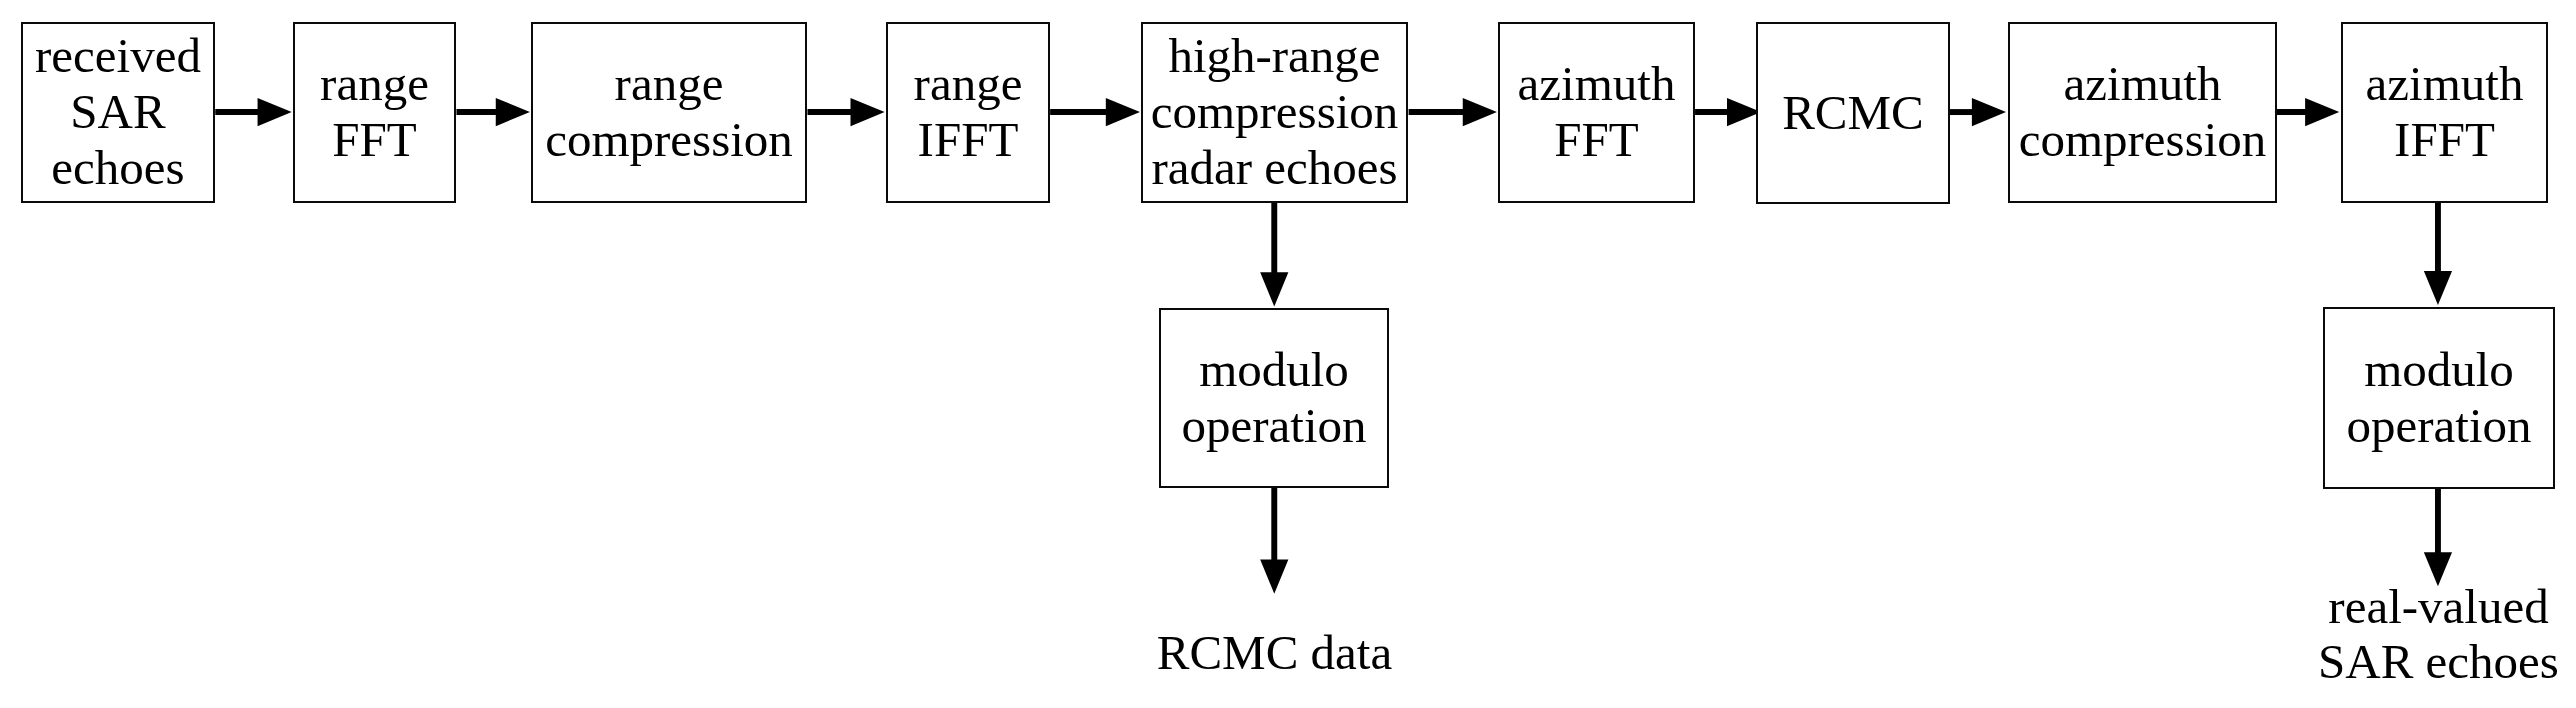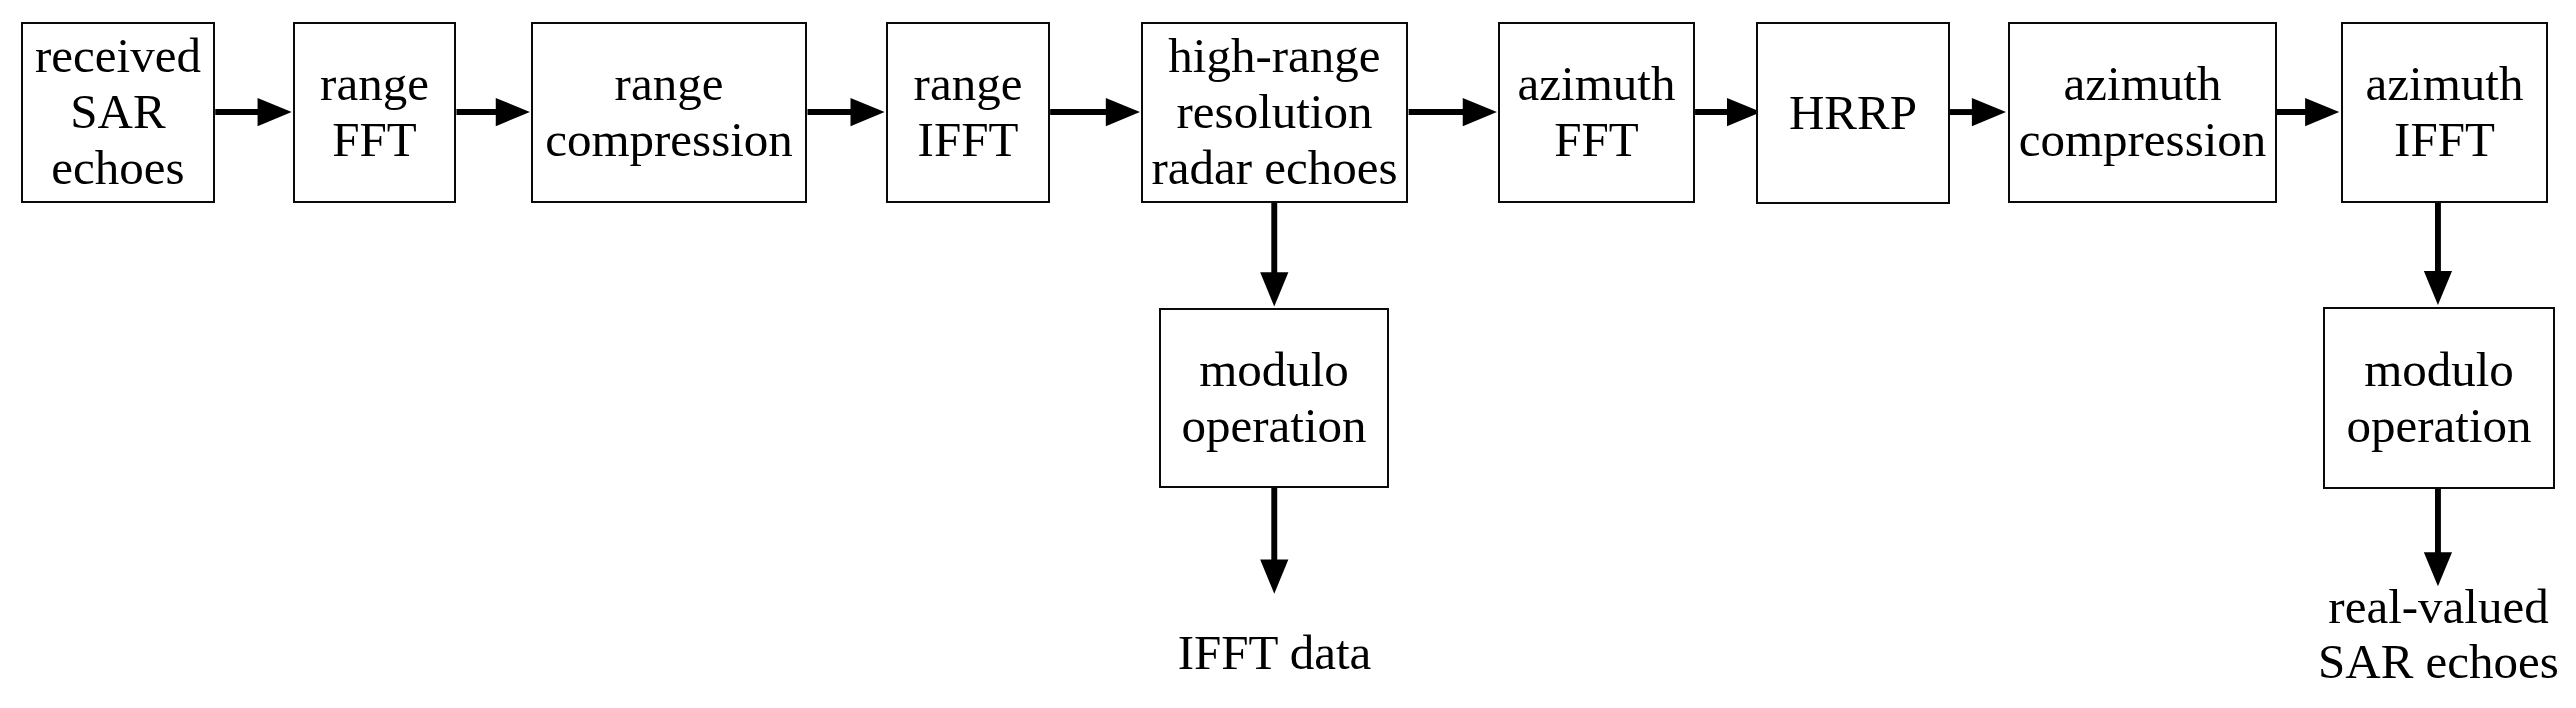--- a/index.html
+++ b/index.html
@@ -146,31 +146,31 @@
 compression</span>
 </div>
 
 <div class="flow-box" id="box-range-ifft">
   <span class="box-label">range
 IFFT</span>
 </div>
 
 <div class="flow-box" id="box-hrr">
   <span class="box-label">high-range
-resolution
+compression
 radar echoes</span>
 </div>
 
 <div class="flow-box" id="box-azimuth-fft">
   <span class="box-label">azimuth
 FFT</span>
 </div>
 
 <div class="flow-box" id="box-rcmc">
-  <span class="box-label">HRRP</span>
+  <span class="box-label">RCMC</span>
 </div>
 
 <div class="flow-box" id="box-azimuth-comp">
   <span class="box-label">azimuth
 compression</span>
 </div>
 
 <div class="flow-box" id="box-azimuth-ifft">
   <span class="box-label">azimuth
 IFFT</span>
@@ -179,16 +179,16 @@
 <div class="flow-box" id="box-modulo-1">
   <span class="box-label">modulo
 operation</span>
 </div>
 
 <div class="flow-box" id="box-modulo-2">
   <span class="box-label">modulo
 operation</span>
 </div>
 
-<div class="out-label" id="label-hrrp">IFFT data</div>
+<div class="out-label" id="label-hrrp">RCMC data</div>
 <div class="out-label" id="label-real">real-valued
 SAR echoes</div>
 
 
 </body></html>

